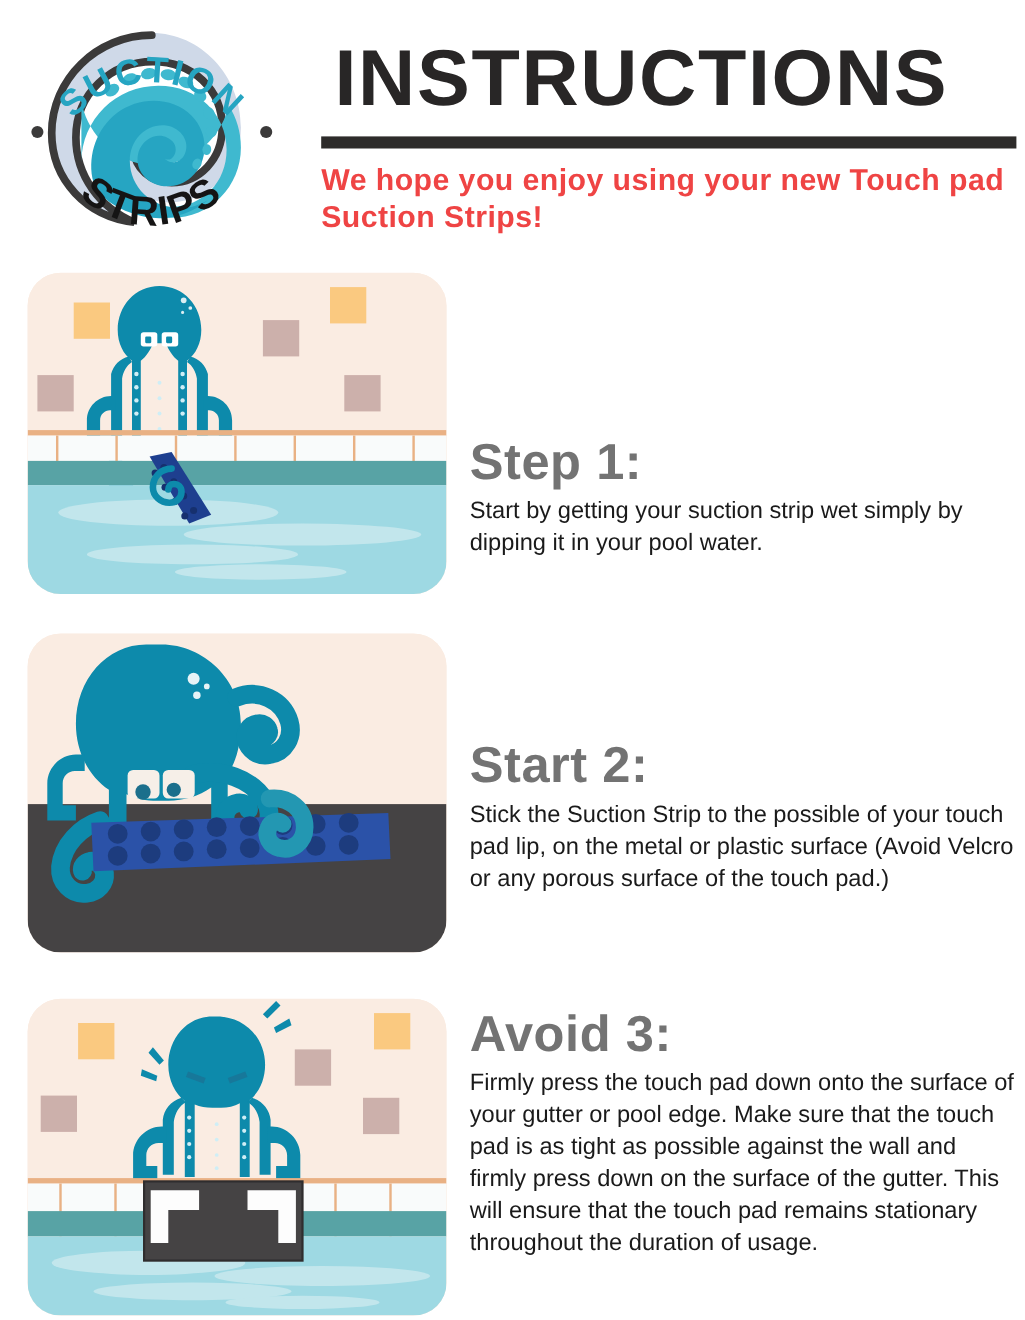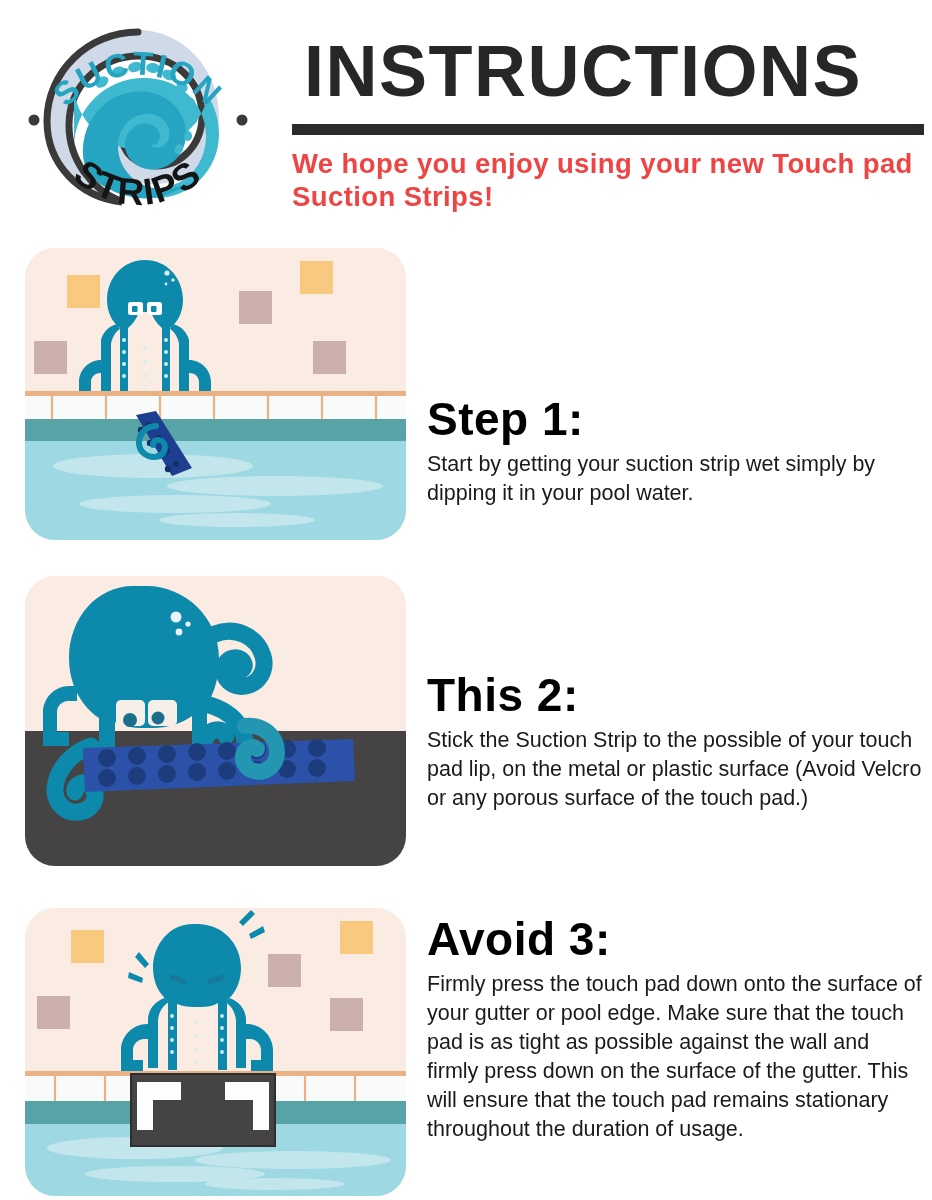--- a/index.html
+++ b/index.html
@@ -52,21 +52,21 @@
     position:absolute;left:25px;top:0;
     width:381px;height:100%;
     border-radius:30px;overflow:hidden;
     background:#faece2;
   }
   .panel svg{display:block;width:100%;height:100%;}
 
   .copy{position:absolute;left:427px;top:0;width:495px;}
   .step-head{
     font-size:46px;line-height:50px;font-weight:bold;
-    letter-spacing:0.5px;color:#000000;margin:0 0 6px 0;
+    letter-spacing:0.5px;color:#737373;margin:0 0 6px 0;
   }
   .step-body{
     font-size:21.5px;line-height:29px;color:#1a1a1a;margin:0;
   }
   .copy-1{padding-top:146px;}
   .copy-2{padding-top:94px;}
   .copy-3{padding-top:6px;}
 </style>
 </head>
 <body>
@@ -293,21 +293,21 @@
             <circle cx="262" cy="193" r="9"></circle>
               <circle cx="292" cy="192" r="9"></circle>
           </g>
           <path d="M220,150 C238,148 252,160 252,176 C252,190 240,198 229,195
                    C220,193 216,184 219,177 C221,171 228,169 232,173" fill="none" stroke="#2397b2" stroke-width="16" stroke-linecap="round"></path>
         </g>
       </svg>
     </div>
 
     <div class="copy copy-2">
-      <h2 class="step-head">This 2:</h2>
+      <h2 class="step-head">Start 2:</h2>
       <p class="step-body">Stick the Suction Strip to the possible of your touch pad lip, on the metal or plastic surface (Avoid Velcro or any porous surface of the touch pad.)</p>
     </div>
   </div>
 
   <div class="step step-3">
     <div class="panel">
       <svg viewBox="0 0 381 288" preserveAspectRatio="none">
         <rect x="0" y="0" width="381" height="288" fill="#faece2"></rect>
         <g>
           <rect x="46" y="22" width="33" height="33" fill="#fac980"></rect>

